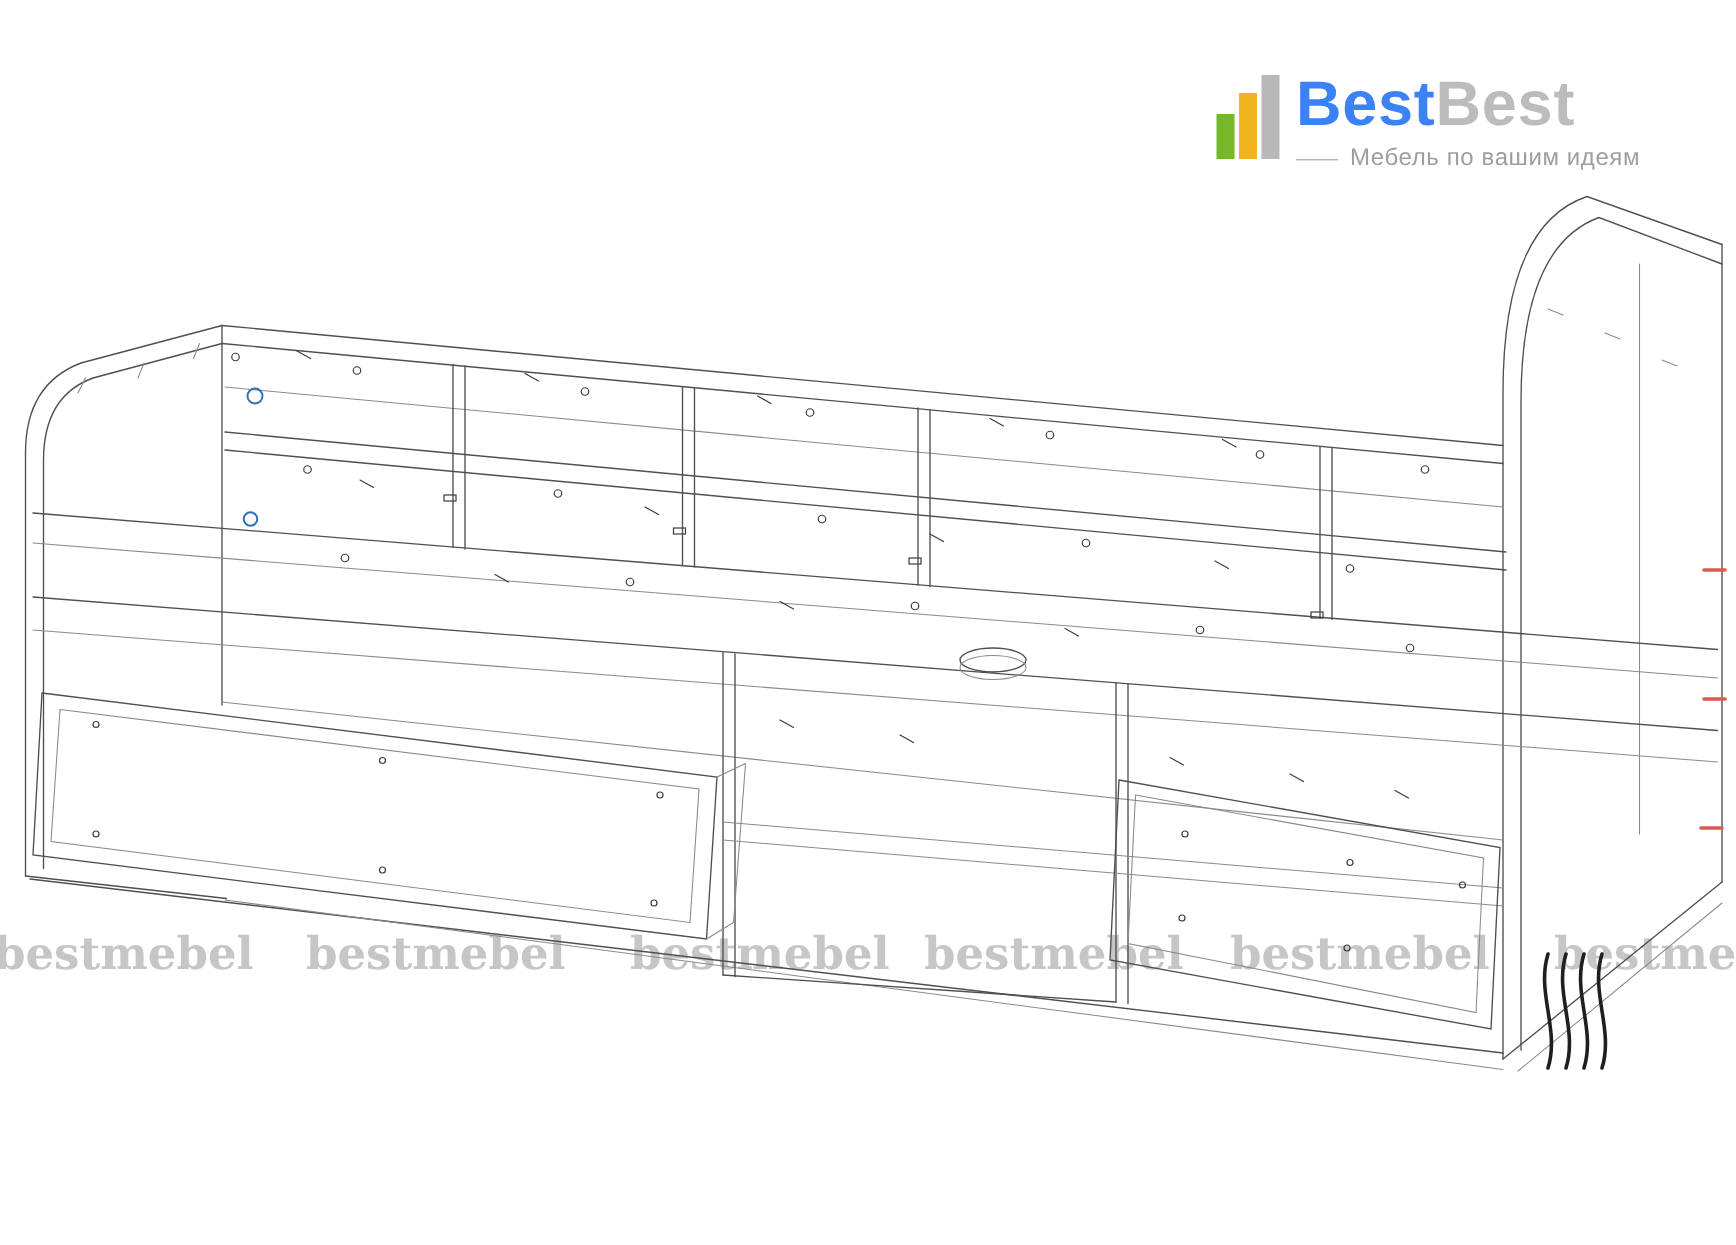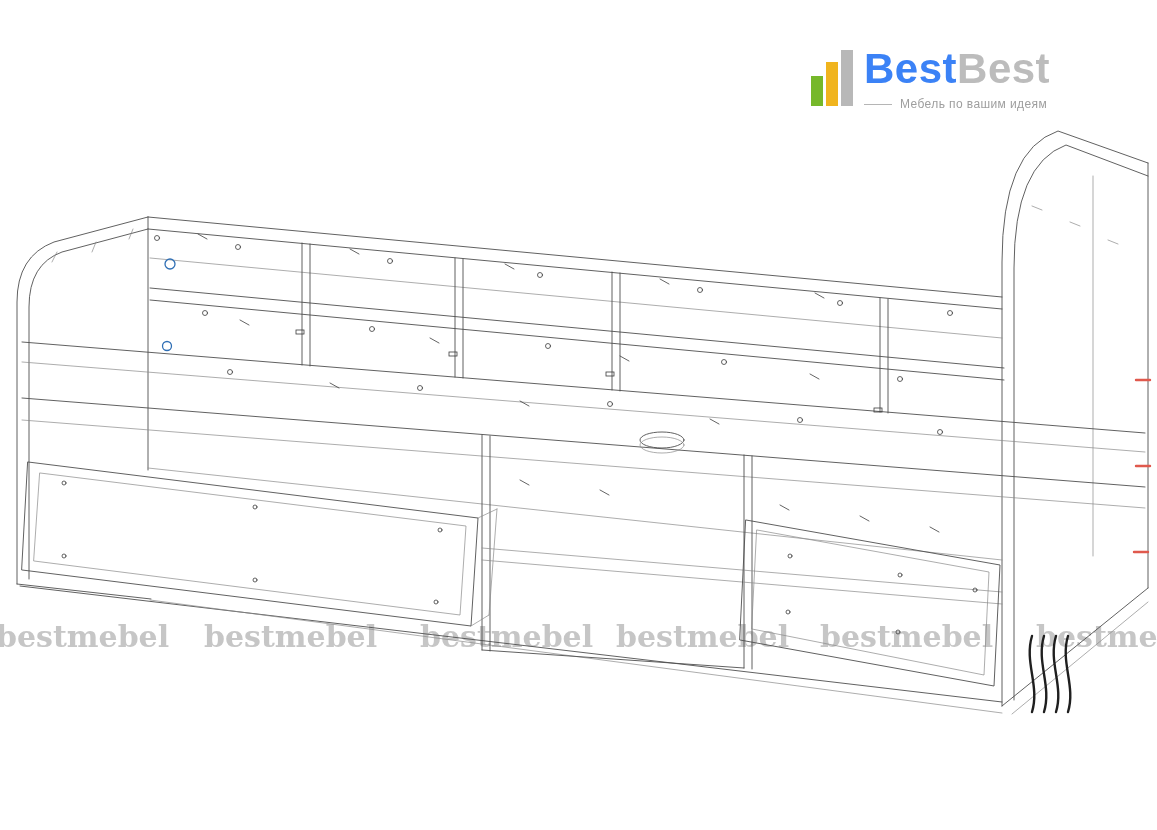--- a/index.html
+++ b/index.html
@@ -8,21 +8,21 @@
     background:#ffffff;font-family:"Liberation Sans",sans-serif;
   }
 
   
   .logo{position:absolute;top:48px;left:810px;display:flex;align-items:flex-start;}
   .logo-icon{width:44px;height:56px;margin-right:10px;margin-top:2px;}
   .logo-name{font-size:42px;font-weight:700;line-height:1;letter-spacing:0.5px;white-space:nowrap;}
   .logo-name .nm1{color:#3b82f6;}
   .logo-name .nm2{color:#bcbcbc;}
   .logo-tagline{margin-top:7px;display:flex;align-items:center;color:#9e9e9e;
-    font-size:12px;letter-spacing:0.4px;white-space:nowrap;}
+    font-size:16px;letter-spacing:0.4px;white-space:nowrap;}
   .logo-tagline .rule{display:inline-block;width:28px;height:1px;background:#b5b5b5;margin-right:8px;}
 
   
   .wm{
     position:absolute;top:622px;
     font-family:"DejaVu Serif",serif;font-weight:700;font-size:30px;line-height:1;
     color:#c6c6c6;white-space:nowrap;user-select:none;
   }
 
   

